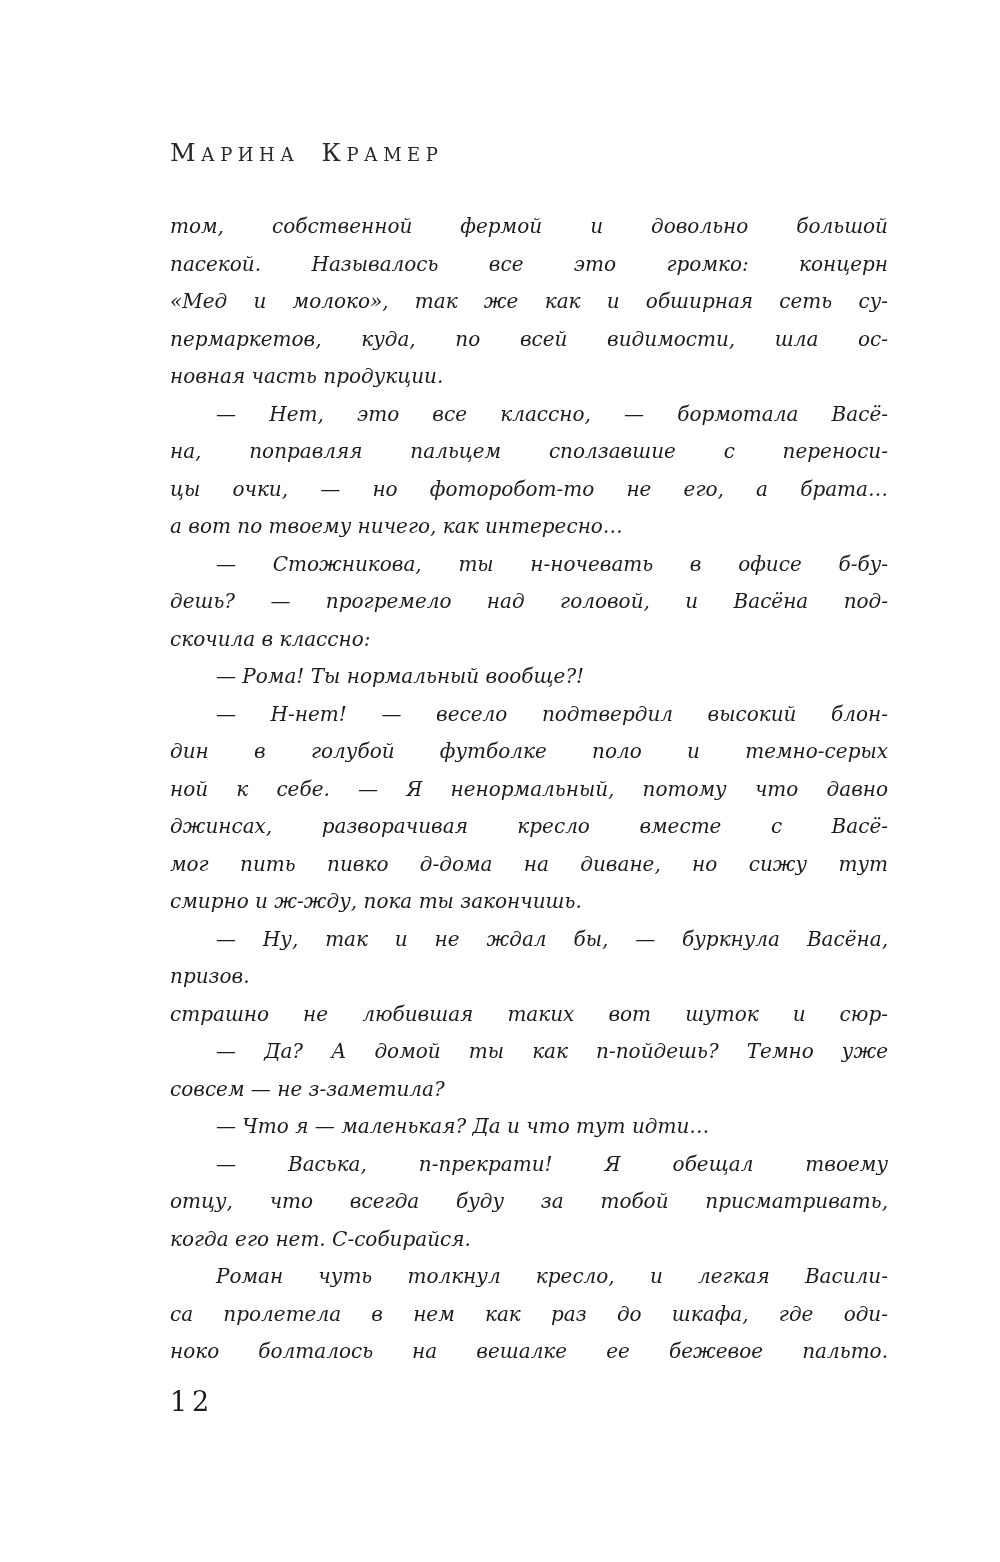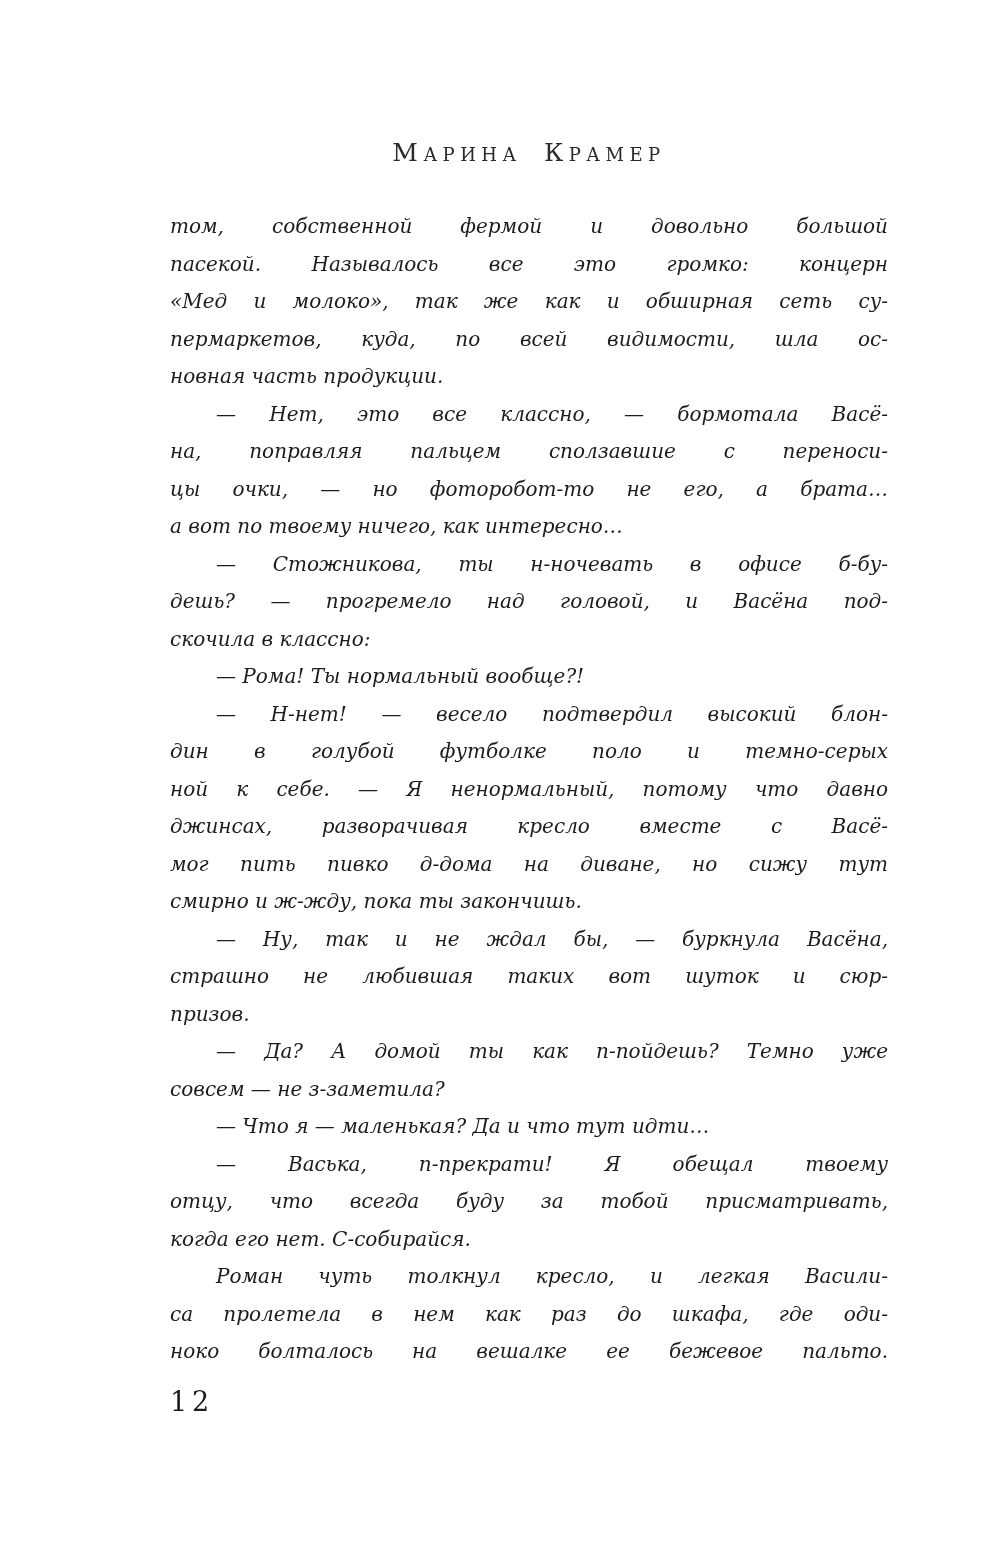--- a/index.html
+++ b/index.html
@@ -14,21 +14,20 @@
     background: #ffffff;
     overflow: hidden;
     font-family: "DejaVu Serif", serif;
     color: #1c1c1c;
   }
   .running-header {
     position: absolute;
     top: 138px;
     left: 170px;
     width: 718px;
-    text-align: center;
     font-variant: small-caps;
     font-size: 25px;
     letter-spacing: 0.22em;
     word-spacing: 0.35em;
     color: #2a2a2a;
     white-space: nowrap;
   }
   .text-block {
     position: absolute;
     top: 208px;
@@ -82,22 +81,22 @@
     <div class="line j">дешь? — прогремело над головой, и Васёна под-</div>
     <div class="line">скочила в классно:</div>
     <div class="line i">— Рома! Ты нормальный вообще?!</div>
     <div class="line j i">— Н-нет! — весело подтвердил высокий блон-</div>
     <div class="line j">дин в голубой футболке поло и темно-серых</div>
     <div class="line j">ной к себе. — Я ненормальный, потому что давно</div>
     <div class="line j">джинсах, разворачивая кресло вместе с Васё-</div>
     <div class="line j">мог пить пивко д-дома на диване, но сижу тут</div>
     <div class="line">смирно и ж-жду, пока ты закончишь.</div>
     <div class="line j i">— Ну, так и не ждал бы, — буркнула Васёна,</div>
+    <div class="line">призов.</div>
     <div class="line j">страшно не любившая таких вот шуток и сюр-</div>
-    <div class="line">призов.</div>
     <div class="line j i">— Да? А домой ты как п-пойдешь? Темно уже</div>
     <div class="line">совсем — не з-заметила?</div>
     <div class="line i">— Что я — маленькая? Да и что тут идти…</div>
     <div class="line j i">— Васька, п-прекрати! Я обещал твоему</div>
     <div class="line j">отцу, что всегда буду за тобой присматривать,</div>
     <div class="line">когда его нет. С-собирайся.</div>
     <div class="line j i">Роман чуть толкнул кресло, и легкая Васили-</div>
     <div class="line j">са пролетела в нем как раз до шкафа, где оди-</div>
     <div class="line j">ноко болталось на вешалке ее бежевое пальто.</div>
   </div>

